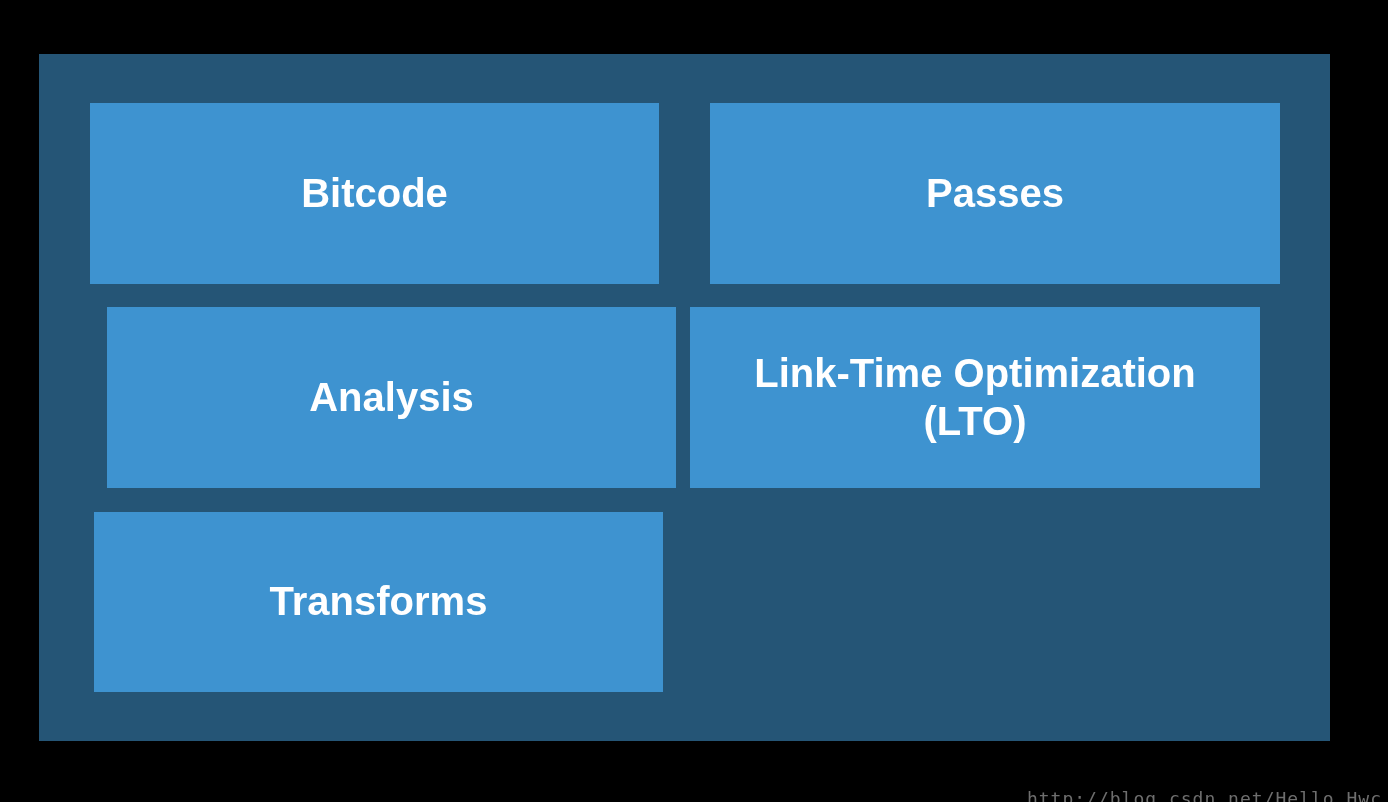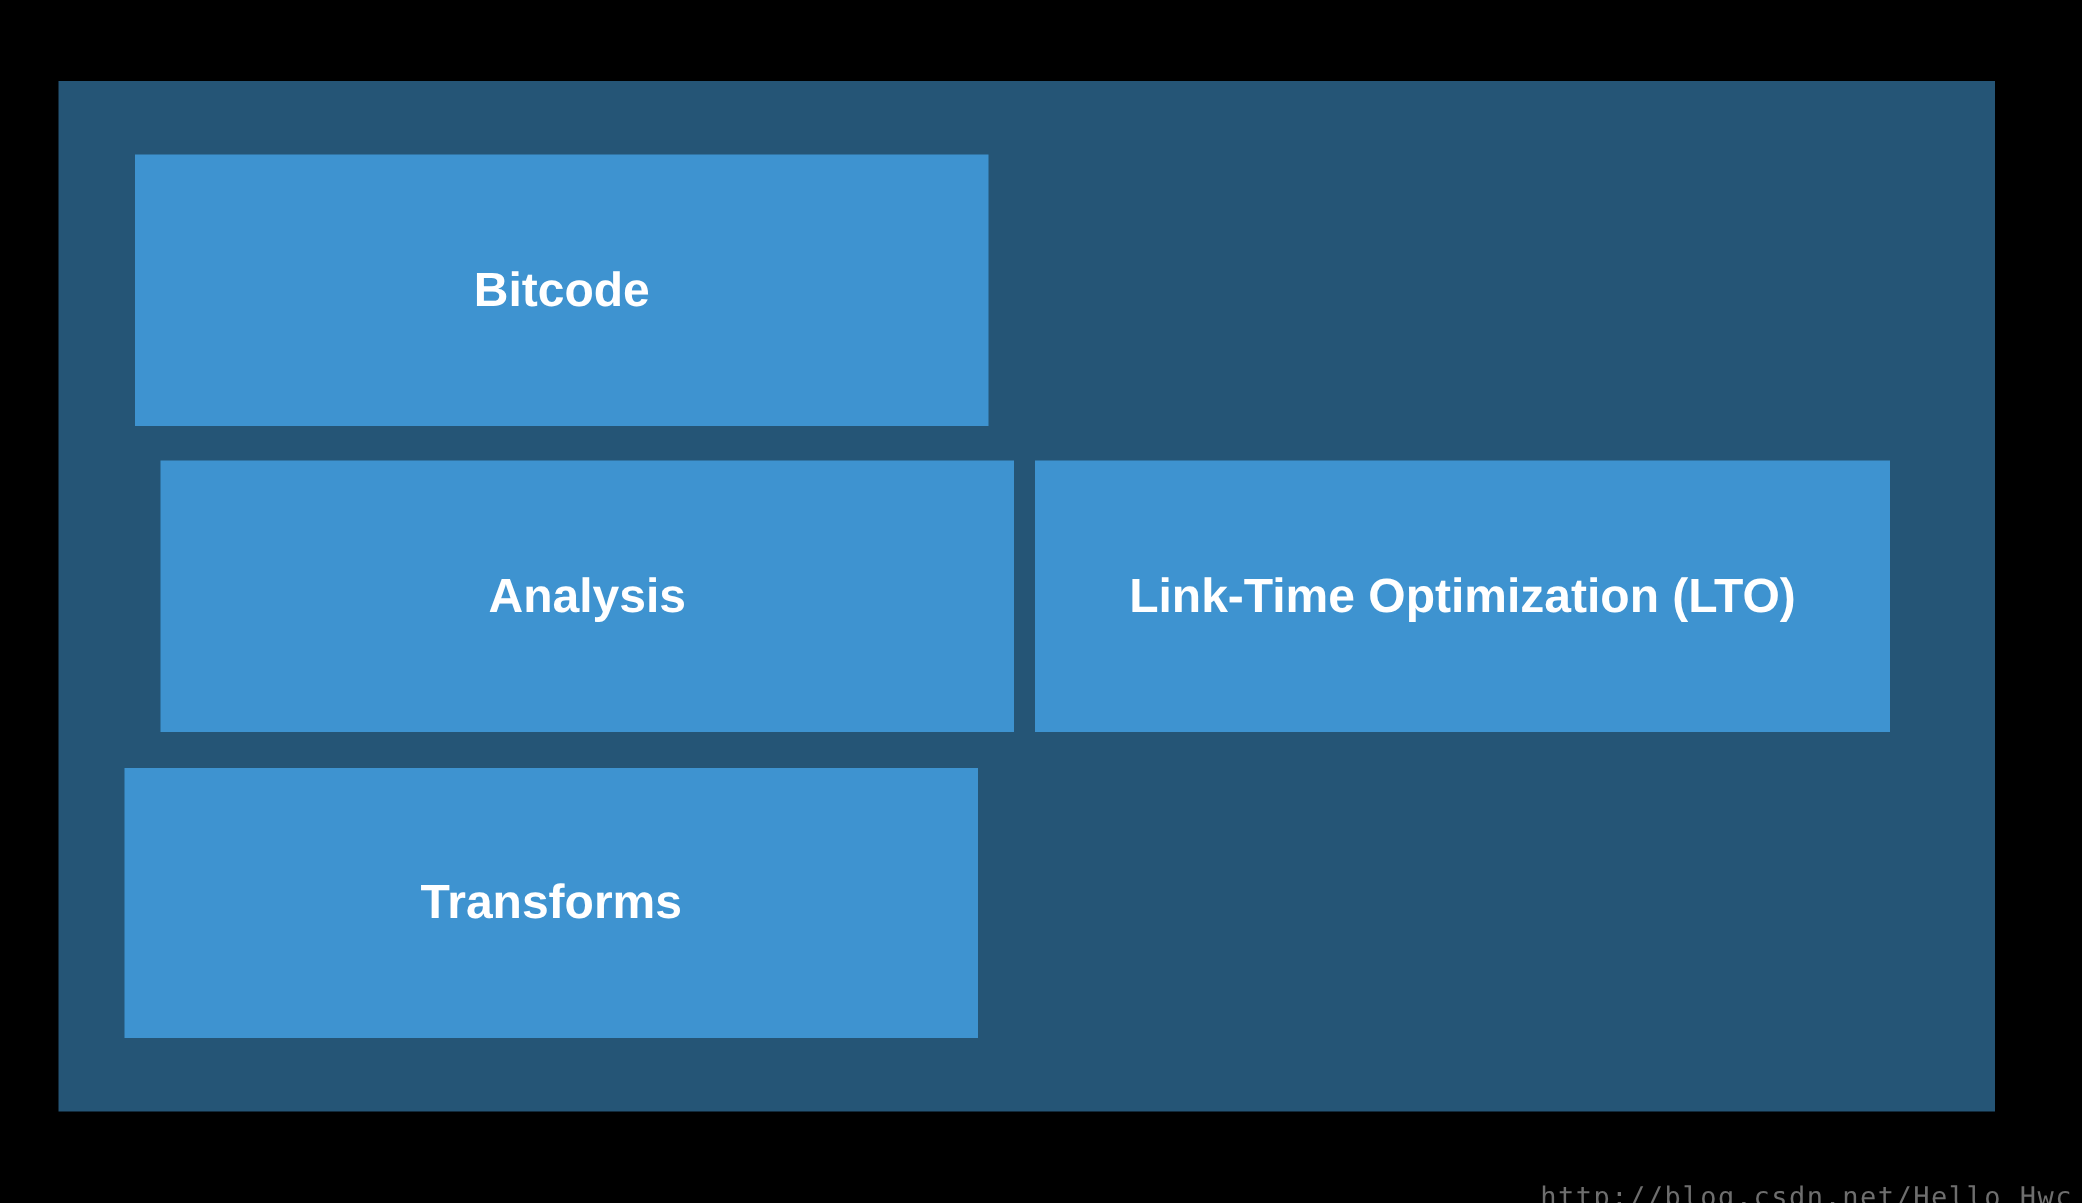--- a/index.html
+++ b/index.html
@@ -20,52 +20,55 @@
     top: 54px;
     width: 1291px;
     height: 687px;
     background: #255576;
   }
   .box {
     position: absolute;
     background: #3E93D0;
     color: #FFFFFF;
     font-weight: bold;
-    font-size: 32px;
+    font-size: 40px;
     line-height: 1.18;
     display: flex;
     align-items: center;
     justify-content: center;
     text-align: center;
     box-sizing: border-box;
     padding: 0 40px;
   }
   .box-bitcode    { left: 51px;  top: 49px;  width: 569px; height: 181px; }
   .box-passes     { left: 671px; top: 49px;  width: 570px; height: 181px; }
   .box-analysis   { left: 68px;  top: 253px; width: 569px; height: 181px; }
   .box-lto        { left: 651px; top: 253px; width: 570px; height: 181px; }
-  .box-transforms { left: 44px;  top: 458px; width: 569px; height: 180px; }
+  .box-transforms { left: 55px;  top: 458px; width: 569px; height: 180px; }
   .watermark {
     position: absolute;
     right: 6px;
     bottom: -7px;
     color: #6E6E6E;
     font-family: "DejaVu Sans Mono", "Liberation Mono", monospace;
     font-size: 18px;
     letter-spacing: 1px;
     white-space: nowrap;
   }
 </style>
 </head>
 <body>
 
 <div class="panel">
   <div class="box box-bitcode">
     <span>Bitcode</span>
   </div>
+  <div class="box box-passes">
+    <span>Passes</span>
+  </div>
   <div class="box box-analysis">
     <span>Analysis</span>
   </div>
   <div class="box box-lto">
     <span>Link-Time Optimization (LTO)</span>
   </div>
   <div class="box box-transforms">
     <span>Transforms</span>
   </div>
 </div>

